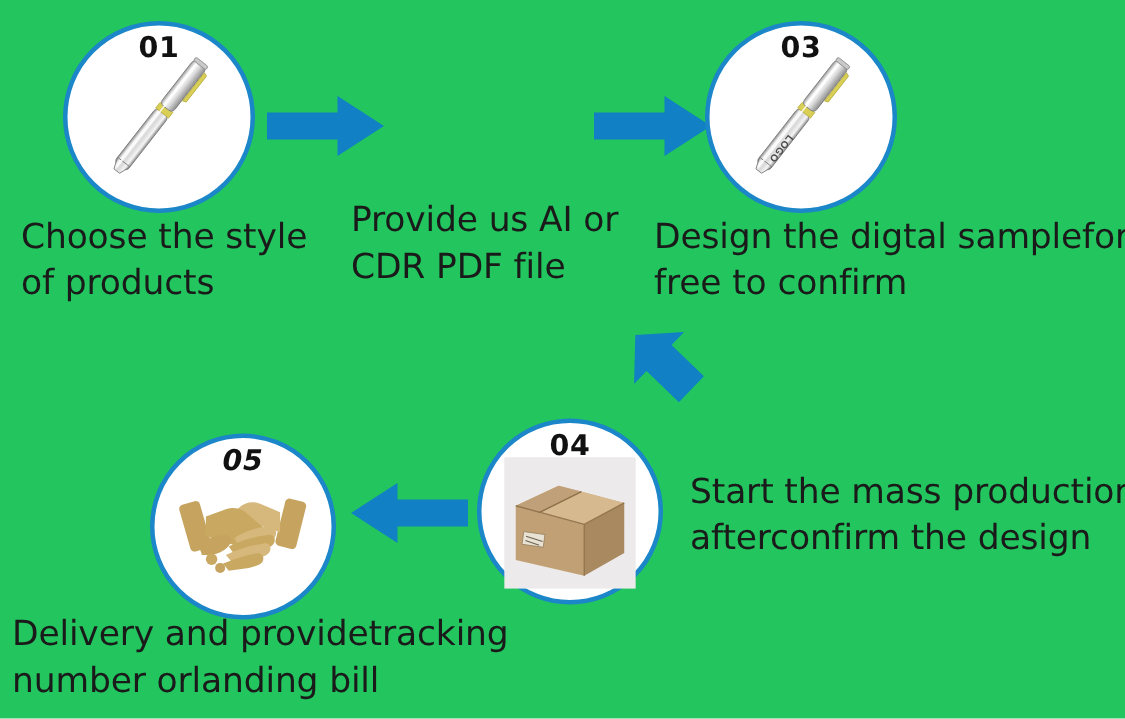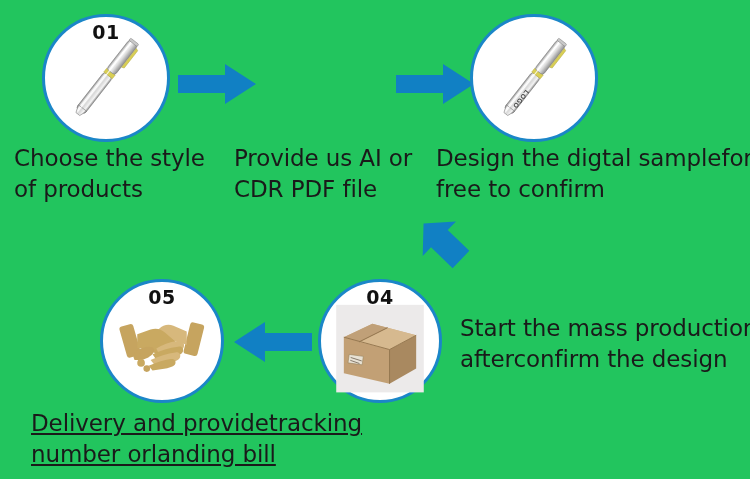--- a/index.html
+++ b/index.html
@@ -123,30 +123,31 @@
   </div>
   <div class="caption" style="left:14px; top:143px; width:220px;">Choose the style
 of products</div>
 
   <div class="arrow" style="left:178px; top:62px; width:80px; height:44px;">
     <svg width="80" height="44" viewBox="0 0 80 44">
       <path d="M0 13 L47 13 L47 2 L78 22 L47 42 L47 31 L0 31 Z" fill="#1180c4"></path>
     </svg>
   </div>
 
-  <div class="caption" style="left:234px; top:143px; width:230px;">Provide us AI or
+  <div class="caption" style="left:234px; top:132px; width:230px;">Provide us AI or
 CDR PDF file</div>
 
   <div class="arrow" style="left:396px; top:62px; width:80px; height:44px;">
     <svg width="80" height="44" viewBox="0 0 80 44">
       <path d="M0 13 L47 13 L47 2 L78 22 L47 42 L47 31 L0 31 Z" fill="#1180c4"></path>
     </svg>
   </div>
 
   <div class="step-circle" style="left:470px; top:14px; width:128px; height:128px;">
+    <div class="step-number">03</div>
     <svg class="art" viewBox="0 0 128 128">
       <defs>
         <linearGradient id="penBody3" x1="0" y1="0" x2="1" y2="0">
           <stop offset="0%" stop-color="#8f8f8f"></stop>
           <stop offset="22%" stop-color="#fbfbfb"></stop>
           <stop offset="50%" stop-color="#d8d8d8"></stop>
           <stop offset="78%" stop-color="#f4f4f4"></stop>
           <stop offset="100%" stop-color="#8a8a8a"></stop>
         </linearGradient>
         <linearGradient id="penCap3" x1="0" y1="0" x2="1" y2="0">
@@ -173,21 +174,21 @@
 free to confirm</div>
 
   <div class="arrow" style="left:408px; top:203px; width:80px; height:88px;">
     <svg width="80" height="88" viewBox="0 0 80 88">
       <g transform="rotate(224 40 44)">
         <path d="M22 32 L52 32 L52 20 L74 44 L52 68 L52 56 L22 56 Z" fill="#1180c4"></path>
       </g>
     </svg>
   </div>
 
-  <div class="step-circle" style="left:100px; top:279px; width:124px; height:124px;">
+  <div class="step-circle" style="left:100px; top:289px; width:124px; height:124px;font-style:italic;">
     <div class="step-number">05</div>
     <svg class="art" viewBox="0 0 124 124">
       <g>
 
         <rect x="21" y="45" width="15" height="34" rx="3" fill="#c6a45f" transform="rotate(-16 28 62)"></rect>
 
         <rect x="88" y="43" width="15" height="34" rx="3" fill="#c6a45f" transform="rotate(14 95 60)"></rect>
 
         <path d="M88 52 L74 46 C69 44 63 45 59 49 L49 58 C46 61 46 65 49 67 L56 71 L76 62 L88 66 Z" fill="#d7b87c"></path>
 
@@ -200,21 +201,21 @@
         <path d="M48 88 C56 85 64 82 71 81 C75 80 77 83 76 86 C75 89 70 90 66 91 L52 93 Z" fill="#c9a961"></path>
 
         <path d="M33 74 C38 70 44 68 49 68 C53 68 55 71 53 74 C51 78 45 81 40 82 L33 82 Z" fill="#c6a45f"></path>
 
         <circle cx="36" cy="78" r="4" fill="#c6a45f"></circle>
         <circle cx="40" cy="85" r="4" fill="#c9a961"></circle>
         <circle cx="46" cy="91" r="3.5" fill="#c6a45f"></circle>
       </g>
     </svg>
   </div>
-  <div class="caption" style="left:31px; top:408px; width:350px;text-decoration:underline;">Delivery and providetracking
+  <div class="caption" style="left:8px; top:408px; width:350px;">Delivery and providetracking
  number orlanding bill</div>
 
   <div class="arrow" style="left:232px; top:320px; width:80px; height:44px;">
     <svg width="80" height="44" viewBox="0 0 80 44">
       <path d="M80 13 L33 13 L33 2 L2 22 L33 42 L33 31 L80 31 Z" fill="#1180c4"></path>
     </svg>
   </div>
 
   <div class="step-circle" style="left:318px; top:279px; width:124px; height:124px;">
     <div class="step-number">04</div>

